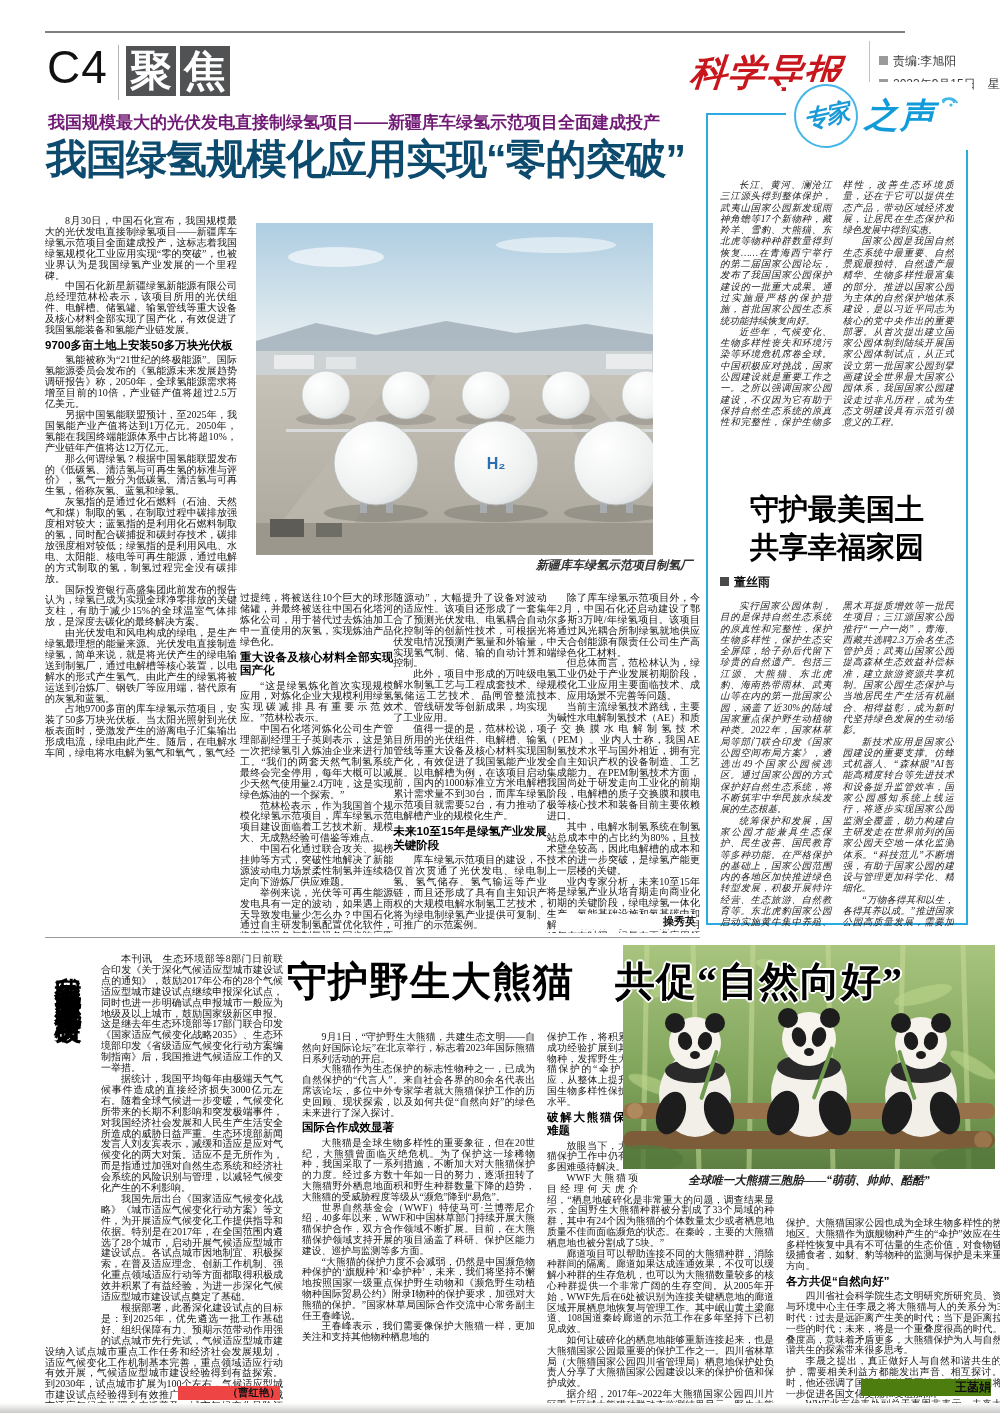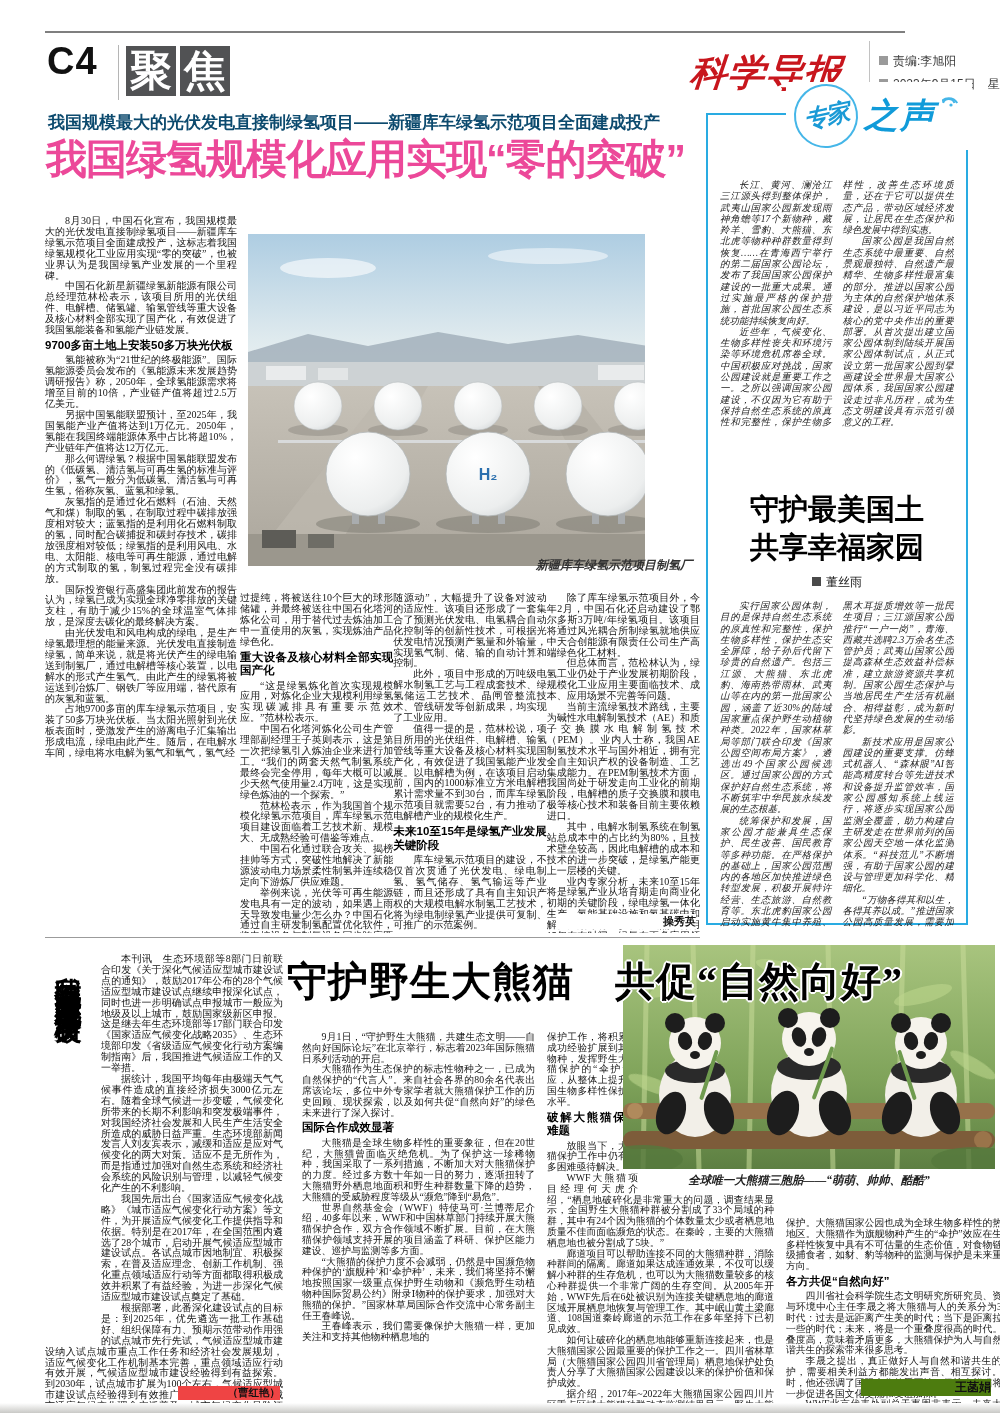--- a/index.html
+++ b/index.html
@@ -3,43 +3,43 @@
 <meta charset="utf-8">
 <style>
   html,body{margin:0;padding:0;background:#f2f2f0;}
   .page{position:relative;width:1000px;height:1413px;background:#fff;margin:0 auto;overflow:hidden;
         font-family:"Liberation Serif","DejaVu Serif",serif;color:#111;}
   .abs{position:absolute;}
   .sans{font-family:"Liberation Sans","DejaVu Sans",sans-serif;}
 
   
   .top-rule{left:45px;top:31px;width:860px;height:2px;background:#7f7f7f;}
-  .c4{left:47px;top:40px;font-family:"Liberation Sans",sans-serif;font-weight:700;font-size:38px;letter-spacing:1px;}
+  .c4{left:47px;top:40px;font-family:"Liberation Sans",sans-serif;font-weight:400;font-size:46px;letter-spacing:1px;}
   .c4-sep{left:118px;top:45px;width:1px;height:55px;background:#b5b5b5;}
   .focus{left:126px;top:46px;display:flex;gap:4px;}
   .focus-box{width:50px;height:50px;background:#515254;color:#fff;text-align:center;
              font-family:"Liberation Sans",sans-serif;font-weight:700;font-size:42px;line-height:50px;}
   .masthead{left:690px;top:48px;color:#c8161d;font-style:italic;font-weight:700;font-size:37px;
             letter-spacing:1px;transform:skewX(-5deg);}
   .hdr-sep{left:869px;top:41px;width:1px;height:61px;background:#c2c2c2;}
   .hdr-info{left:879px;top:50px;font-family:"Liberation Sans",sans-serif;font-size:12px;color:#3a3a3a;line-height:23px;white-space:nowrap;}
   .sq{display:inline-block;width:9px;height:9px;background:#9a9a9a;margin-right:5px;}
   .sq.dark{background:#4a4a4a;}
 
   
-  .kicker{left:48px;top:111px;font-family:"Liberation Sans",sans-serif;font-weight:700;font-size:17px;color:#0c4a6e;white-space:nowrap;}
+  .kicker{left:48px;top:111px;font-family:"Liberation Sans",sans-serif;font-weight:700;font-size:17px;color:#701a75;white-space:nowrap;}
   .headline{left:46px;top:133px;width:660px;font-family:"Liberation Sans",sans-serif;font-weight:900;
-            font-size:41px;line-height:52px;letter-spacing:-1px;white-space:nowrap;color:#ec4899;}
+            font-size:41px;line-height:52px;letter-spacing:-1px;white-space:nowrap;color:#0c4a6e;}
   .bodytext{font-size:10px;line-height:10.9px;text-align:justify;color:#141414;margin-top:12px;}
   .bodytext p.para{margin:0;text-indent:2em;}
   .bodytext p.para.cont{text-indent:0;}
   .bodytext .subhead{font-family:"Liberation Sans",sans-serif;font-weight:700;font-size:11.5px;
                      line-height:13.5px;margin:3px 0;text-indent:0;color:#000;}
   .col1{left:45px;top:204px;width:192px;height:728px;overflow:hidden;}
-  .main-photo{left:248px;top:223px;width:397px;height:332px;overflow:hidden;margin-top:11px;}
+  .main-photo{left:256px;top:223px;width:397px;height:332px;overflow:hidden;}
   .main-caption{left:240px;top:557px;width:452px;text-align:right;font-style:italic;font-weight:700;
                 font-size:12px;color:#333;}
   .main-cols{left:240px;top:581px;width:460px;height:352px;display:flex;overflow:hidden;}
   .main-cols .mcol{flex:1;overflow:hidden;}
   .main-byline{left:556px;top:914px;width:140px;text-align:right;font-weight:700;font-size:11px;background:#fff;}
   .main-rule{left:45px;top:937px;width:655px;height:1px;background:#9b9b9b;}
 
   
   .sidebar{left:706px;top:113px;width:262px;height:812px;border:2px solid #29abe2;box-sizing:border-box;background:#fff;}
   .badge{left:786px;top:82px;display:flex;align-items:center;gap:6px;background:#fff;padding:2px 8px;z-index:5;}
@@ -48,21 +48,21 @@
   .badge-script{font-style:italic;font-weight:700;font-size:24px;color:#1a9ad6;transform:rotate(-4deg);letter-spacing:-2px;}
   .badge-bold{font-family:"Liberation Sans",sans-serif;font-style:italic;font-weight:900;font-size:34px;
               color:#119bd9;letter-spacing:2px;}
   .wifi{margin-top:-26px;}
   .sb-inner{left:720px;top:180px;width:234px;}
   .sb-text{font-style:italic;font-size:9.5px;line-height:11.3px;text-align:justify;color:#222;}
   .sb-text p.para{margin:0;text-indent:2em;}
   .sb-top{height:296px;column-count:2;column-gap:11px;overflow:hidden;}
   .sb-head{margin-top:14px;text-align:center;font-family:"Liberation Sans",sans-serif;font-weight:900;
            font-size:29px;line-height:38px;color:#000;}
-  .sb-byline{text-align:center;font-family:"Liberation Sans",sans-serif;font-weight:400;font-size:12px;margin:8px 0 10px;}
+  .sb-byline{font-family:"Liberation Sans",sans-serif;font-weight:700;font-size:12px;margin:8px 0 10px;}
   .sb-bottom{height:330px;column-count:2;column-gap:11px;overflow:hidden;}
 
   
   .ocean{left:45px;top:942px;width:238px;height:460px;overflow:hidden;}
   .ocean-vh{float:left;width:46px;height:378px;writing-mode:vertical-rl;text-orientation:upright;
             font-weight:900;font-size:27px;line-height:46px;letter-spacing:3px;margin:2px 10px 4px 0;color:#000;}
   .ocean-byline{left:178px;top:1386px;width:102px;text-align:right;font-weight:700;font-size:10.5px;background:#ef4444;z-index:4;}
 
   
   .panda{left:285px;top:942px;width:710px;height:462px;}

